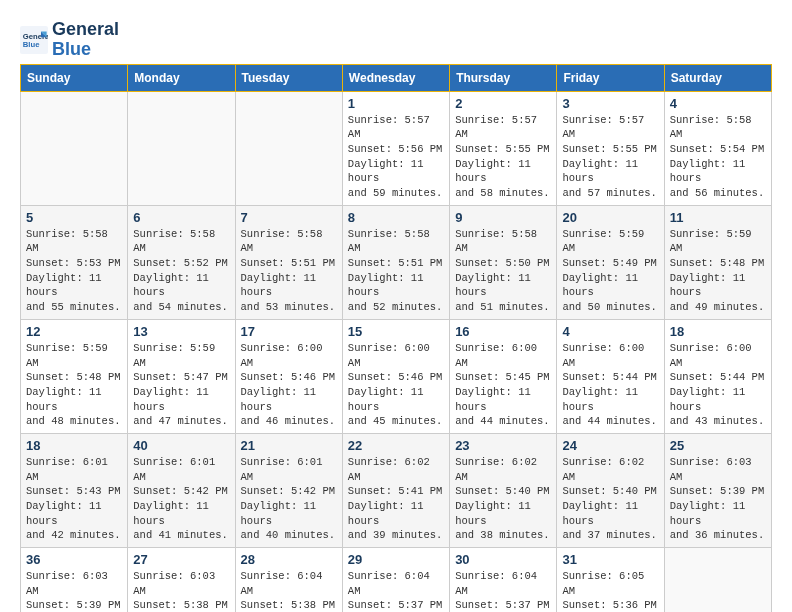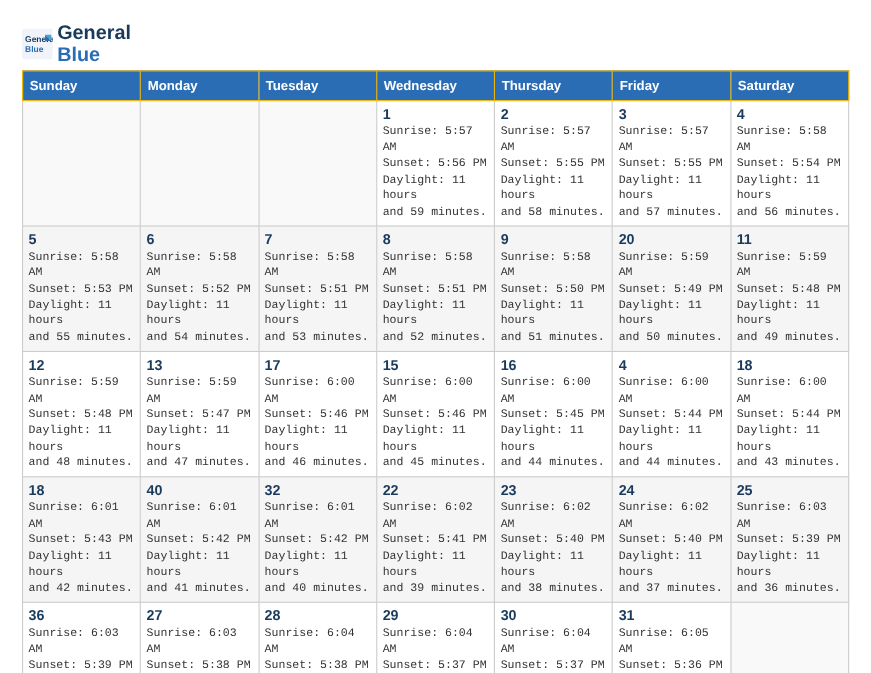--- a/index.html
+++ b/index.html
@@ -207,21 +207,21 @@
         <tr>
           <td>
             <span class="day-number">18</span>
             <div class="day-info">Sunrise: 6:01 AM<br>Sunset: 5:43 PM<br>Daylight: 11 hours<br>and 42 minutes.</div>
           </td>
           <td>
             <span class="day-number">40</span>
             <div class="day-info">Sunrise: 6:01 AM<br>Sunset: 5:42 PM<br>Daylight: 11 hours<br>and 41 minutes.</div>
           </td>
           <td>
-            <span class="day-number">32</span>
+            <span class="day-number">21</span>
             <div class="day-info">Sunrise: 6:01 AM<br>Sunset: 5:42 PM<br>Daylight: 11 hours<br>and 40 minutes.</div>
           </td>
           <td>
             <span class="day-number">22</span>
             <div class="day-info">Sunrise: 6:02 AM<br>Sunset: 5:41 PM<br>Daylight: 11 hours<br>and 39 minutes.</div>
           </td>
           <td>
             <span class="day-number">23</span>
             <div class="day-info">Sunrise: 6:02 AM<br>Sunset: 5:40 PM<br>Daylight: 11 hours<br>and 38 minutes.</div>
           </td>

